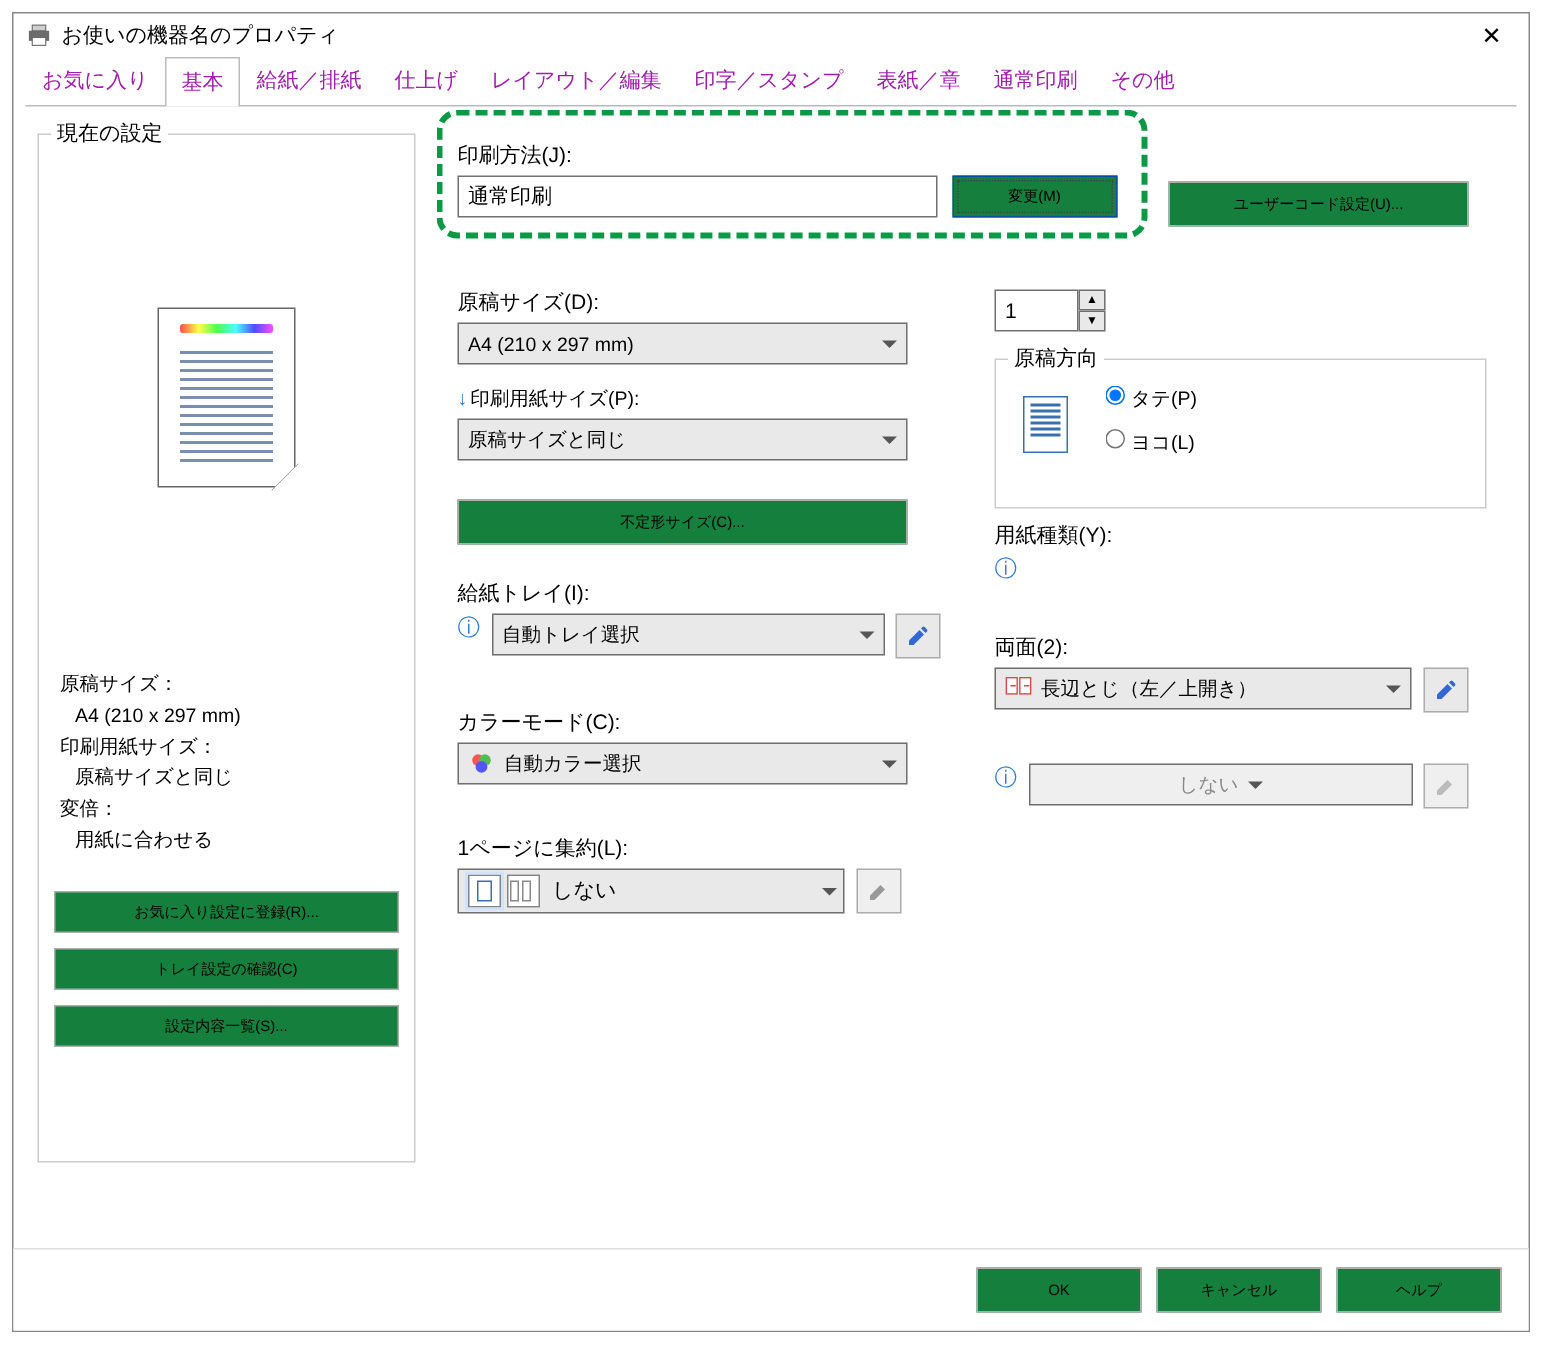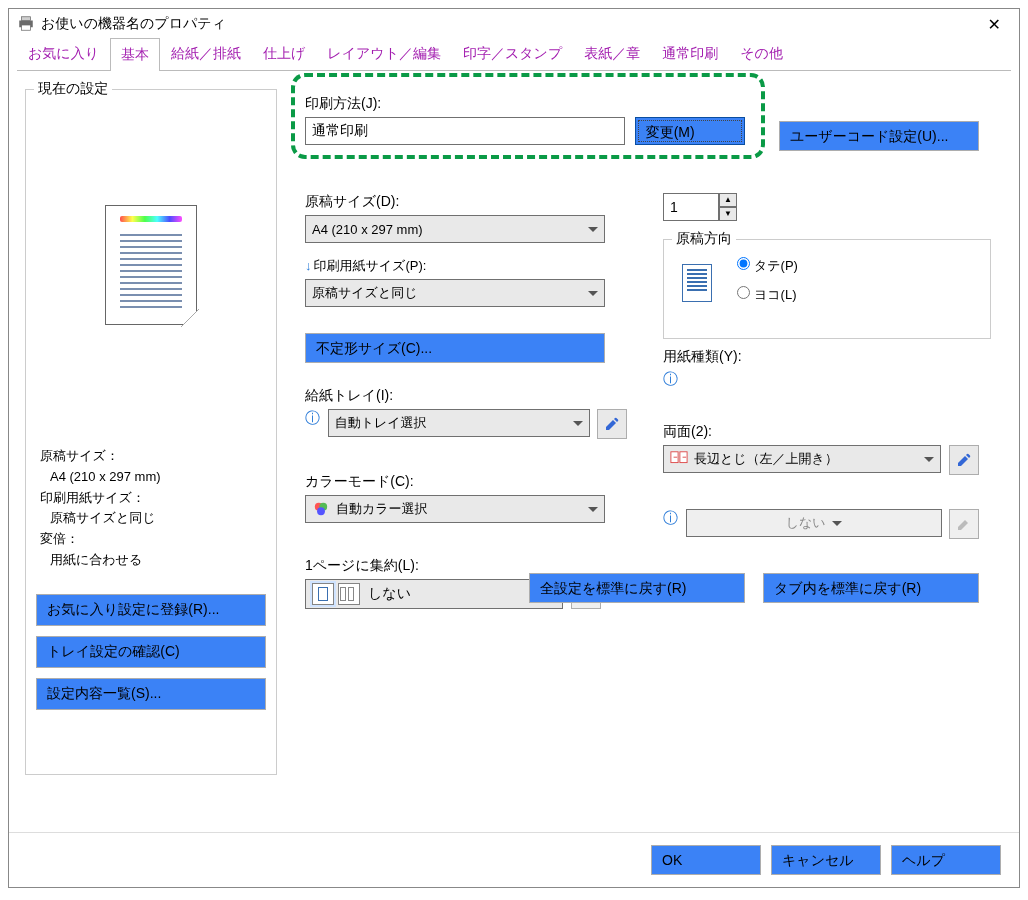--- a/index.html
+++ b/index.html
@@ -17,21 +17,21 @@
 .fieldset-like { border: 1px solid #ccc; position: relative; padding: 10px; margin-top: 8px; }
 .fieldset-label { position: absolute; top: -10px; left: 8px; background: #fff; padding: 0 4px; font-size: 14px; }
 .preview-box { height: 330px; display: flex; justify-content: center; align-items: center; }
 .doc-icon { width: 92px; height: 120px; border: 1px solid #666; position: relative; background: #fff; }
 .doc-icon::after { content: ""; position: absolute; right: -3px; bottom: -3px; width: 18px; height: 18px; background: linear-gradient(135deg, transparent 48%, #aaa 50%, #fff 52%); }
 .doc-lines { position: absolute; top: 28px; left: 14px; right: 14px; }
 .doc-line { height: 2px; background: #7a8fb0; margin-bottom: 4px; }
 .doc-head { height: 6px; background: linear-gradient(90deg, #f00, #ff0, #0f0, #0ff, #00f, #f0f); margin: 10px 14px 4px; border-radius: 2px; opacity: .7;}
 .summary { margin-top: 14px; padding: 2px 4px; font-size: 13px; line-height: 1.6; height: 140px; }
 .summary .indent { margin-left: 10px; }
-.left-buttons button, .btn { background: #3b82f6; border: 1px solid #adadad; padding: 6px 10px; text-align: left; cursor: pointer; font-size: 14px; }
+.left-buttons button, .btn { background: #15803d; border: 1px solid #adadad; padding: 6px 10px; text-align: center; cursor: pointer; font-size: 10px; }
 .left-buttons button { width: 100%; margin-top: 10px; }
 .right-col { flex: 1; padding-left: 20px; position: relative; }
 .highlight { border: 4px dashed #0a9a46; border-radius: 14px; padding: 10px 14px; width: 474px; height: 86px; position: absolute; top: -8px; left: 14px; }
 .row-section { position: absolute; top: 14px; left: 28px; right: 12px; }
 .lbl { display: block; margin-bottom: 4px; font-size: 14px; }
 .textfield { height: 28px; border: 1px solid #707070; background: #fff; padding: 2px 6px; display: inline-flex; align-items: center; vertical-align: top; font-size: 14px; }
 select.textfield, .dropdown { width: 300px; background: #e9e9e9; cursor: pointer; }
 .dropdown { display: inline-flex; align-items: center; justify-content: space-between; }
 .caret { width: 0; height: 0; border-left: 5px solid transparent; border-right: 5px solid transparent; border-top: 5px solid #555; margin-left: 6px;}
 .grid2 { display: flex; gap: 18px; }
@@ -266,24 +266,20 @@
               </div>
               <span class="pencil-btn">
                   <svg class="pencil-svg" viewBox="0 0 16 16">
                     <path d="M2 11l7-7 3 3-7 7H2v-3z" fill="#bbb"></path>
                   </svg>
                 </span>
             </div>
           </div>
         </div>
 
-        <div class="bottom-buttons">
-          <button class="btn">全設定を標準に戻す(R)</button>
-          <button class="btn">タブ内を標準に戻す(R)</button>
-        </div>
       </div>
     </div>
   </div>
 
   <div class="footer">
     <button class="btn">OK</button>
     <button class="btn">キャンセル</button>
     <button class="btn">ヘルプ</button>
   </div>
 

